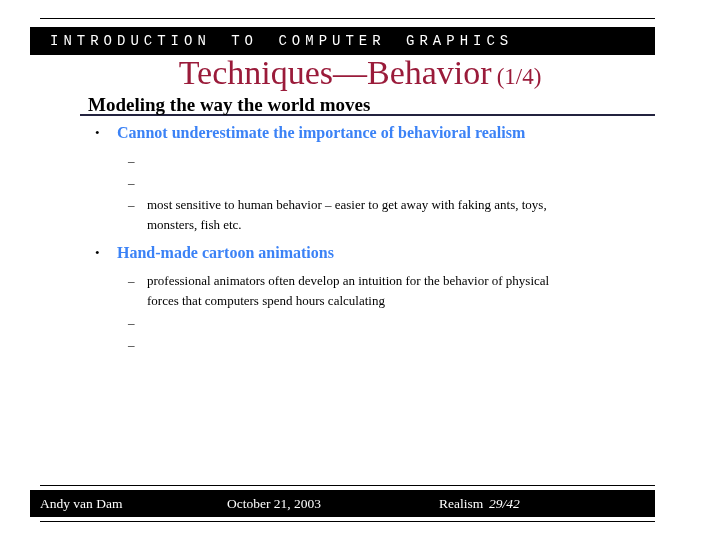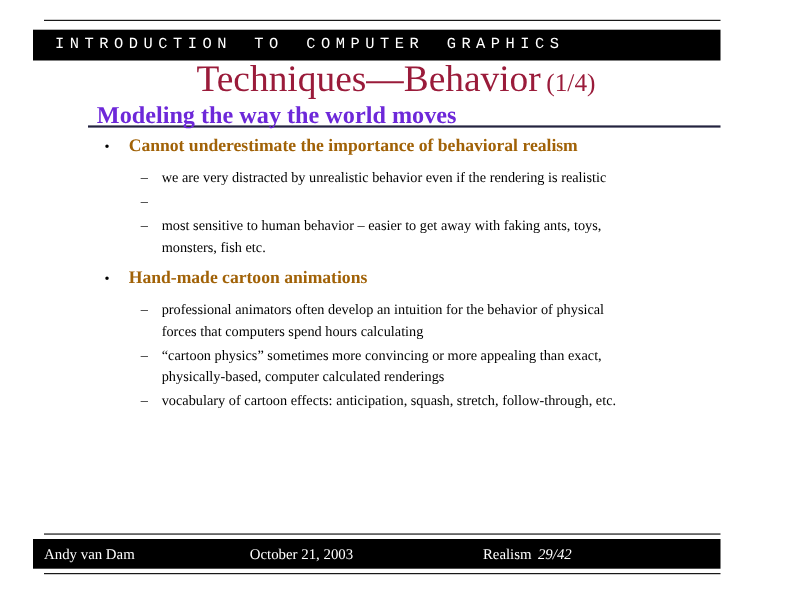--- a/index.html
+++ b/index.html
@@ -24,28 +24,28 @@
     text-align:center; font-weight:400; font-size:34px; line-height:40px;
     color:#9A1B3A; font-family:"Liberation Serif", serif;
   }
   .title-fraction { font-size:23px; margin-left:5px; }
 
   
   .subtitle-wrap {
     position:absolute; left:80px; top:94px; width:577px; height:22px;
     border-bottom:2px solid #23233F; padding-left:8px; box-sizing:border-box;
   }
-  .subtitle { font-size:22px; font-weight:bold; color:#6d28d9; line-height:22px; white-space:nowrap; }
+  .subtitle { font-size:19px; font-weight:bold; color:#000000; line-height:22px; white-space:nowrap; }
 
   
   .content { position:absolute; left:0; top:121px; width:720px; }
   .l1-row { display:flex; margin:2px 0 8px 95px; }
   .l1-row.second { margin-top:9px; }
   .l1-glyph { width:22px; font-size:13px; line-height:20px; color:#000; }
-  .l1-text { font-size:16px; font-weight:bold; line-height:20px; color:#a16207; }
+  .l1-text { font-size:16px; font-weight:bold; line-height:20px; color:#3b82f6; }
   .l2-row { display:flex; margin-left:128px; margin-bottom:2.5px; }
   .l2-glyph { width:19px; font-size:13px; line-height:19.5px; color:#000; }
   .l2-text { font-size:13px; line-height:19.5px; color:#000; white-space:pre-line; width:515px; }
 
   
   .footer-rule-top { position:absolute; left:40px; top:485px; width:660px; height:0; border-top:1px solid #000; }
   .footer-bar { position:absolute; left:30px; top:490px; width:665px; height:27px; background:#000; }
   .footer-bar span { position:absolute; top:0; line-height:27px; color:#fff; font-size:13.5px; white-space:nowrap; }
   .footer-author { left:10px; }
   .footer-date { left:197px; }
@@ -72,21 +72,20 @@
 
   <div class="content">
 
     <div class="l1-row">
       <span class="l1-glyph">•</span>
       <span class="l1-text">Cannot underestimate the importance of behavioral realism</span>
     </div>
 
     <div class="l2-row">
       <span class="l2-glyph">–</span>
-      <span class="l2-text">we are very distracted by unrealistic behavior even if the rendering is realistic</span>
     </div>
     <div class="l2-row">
       <span class="l2-glyph">–</span>
     </div>
     <div class="l2-row">
       <span class="l2-glyph">–</span>
       <span class="l2-text">most sensitive to human behavior – easier to get away with faking ants, toys,
 monsters, fish etc.</span>
     </div>
 
@@ -95,26 +94,23 @@
       <span class="l1-text">Hand-made cartoon animations</span>
     </div>
 
     <div class="l2-row">
       <span class="l2-glyph">–</span>
       <span class="l2-text">professional animators often develop an intuition for the behavior of physical
 forces that computers spend hours calculating</span>
     </div>
     <div class="l2-row">
       <span class="l2-glyph">–</span>
-      <span class="l2-text">“cartoon physics” sometimes more convincing or more appealing than exact,
-physically-based, computer calculated renderings</span>
     </div>
     <div class="l2-row">
       <span class="l2-glyph">–</span>
-      <span class="l2-text">vocabulary of cartoon effects: anticipation, squash, stretch, follow-through, etc.</span>
     </div>
 
   </div>
 
   <div class="footer-rule-top"></div>
   <div class="footer-bar">
     <span class="footer-author">Andy van Dam</span>
     <span class="footer-date">October 21, 2003</span>
     <span class="footer-section">Realism</span>
     <span class="footer-page">29/42</span>

